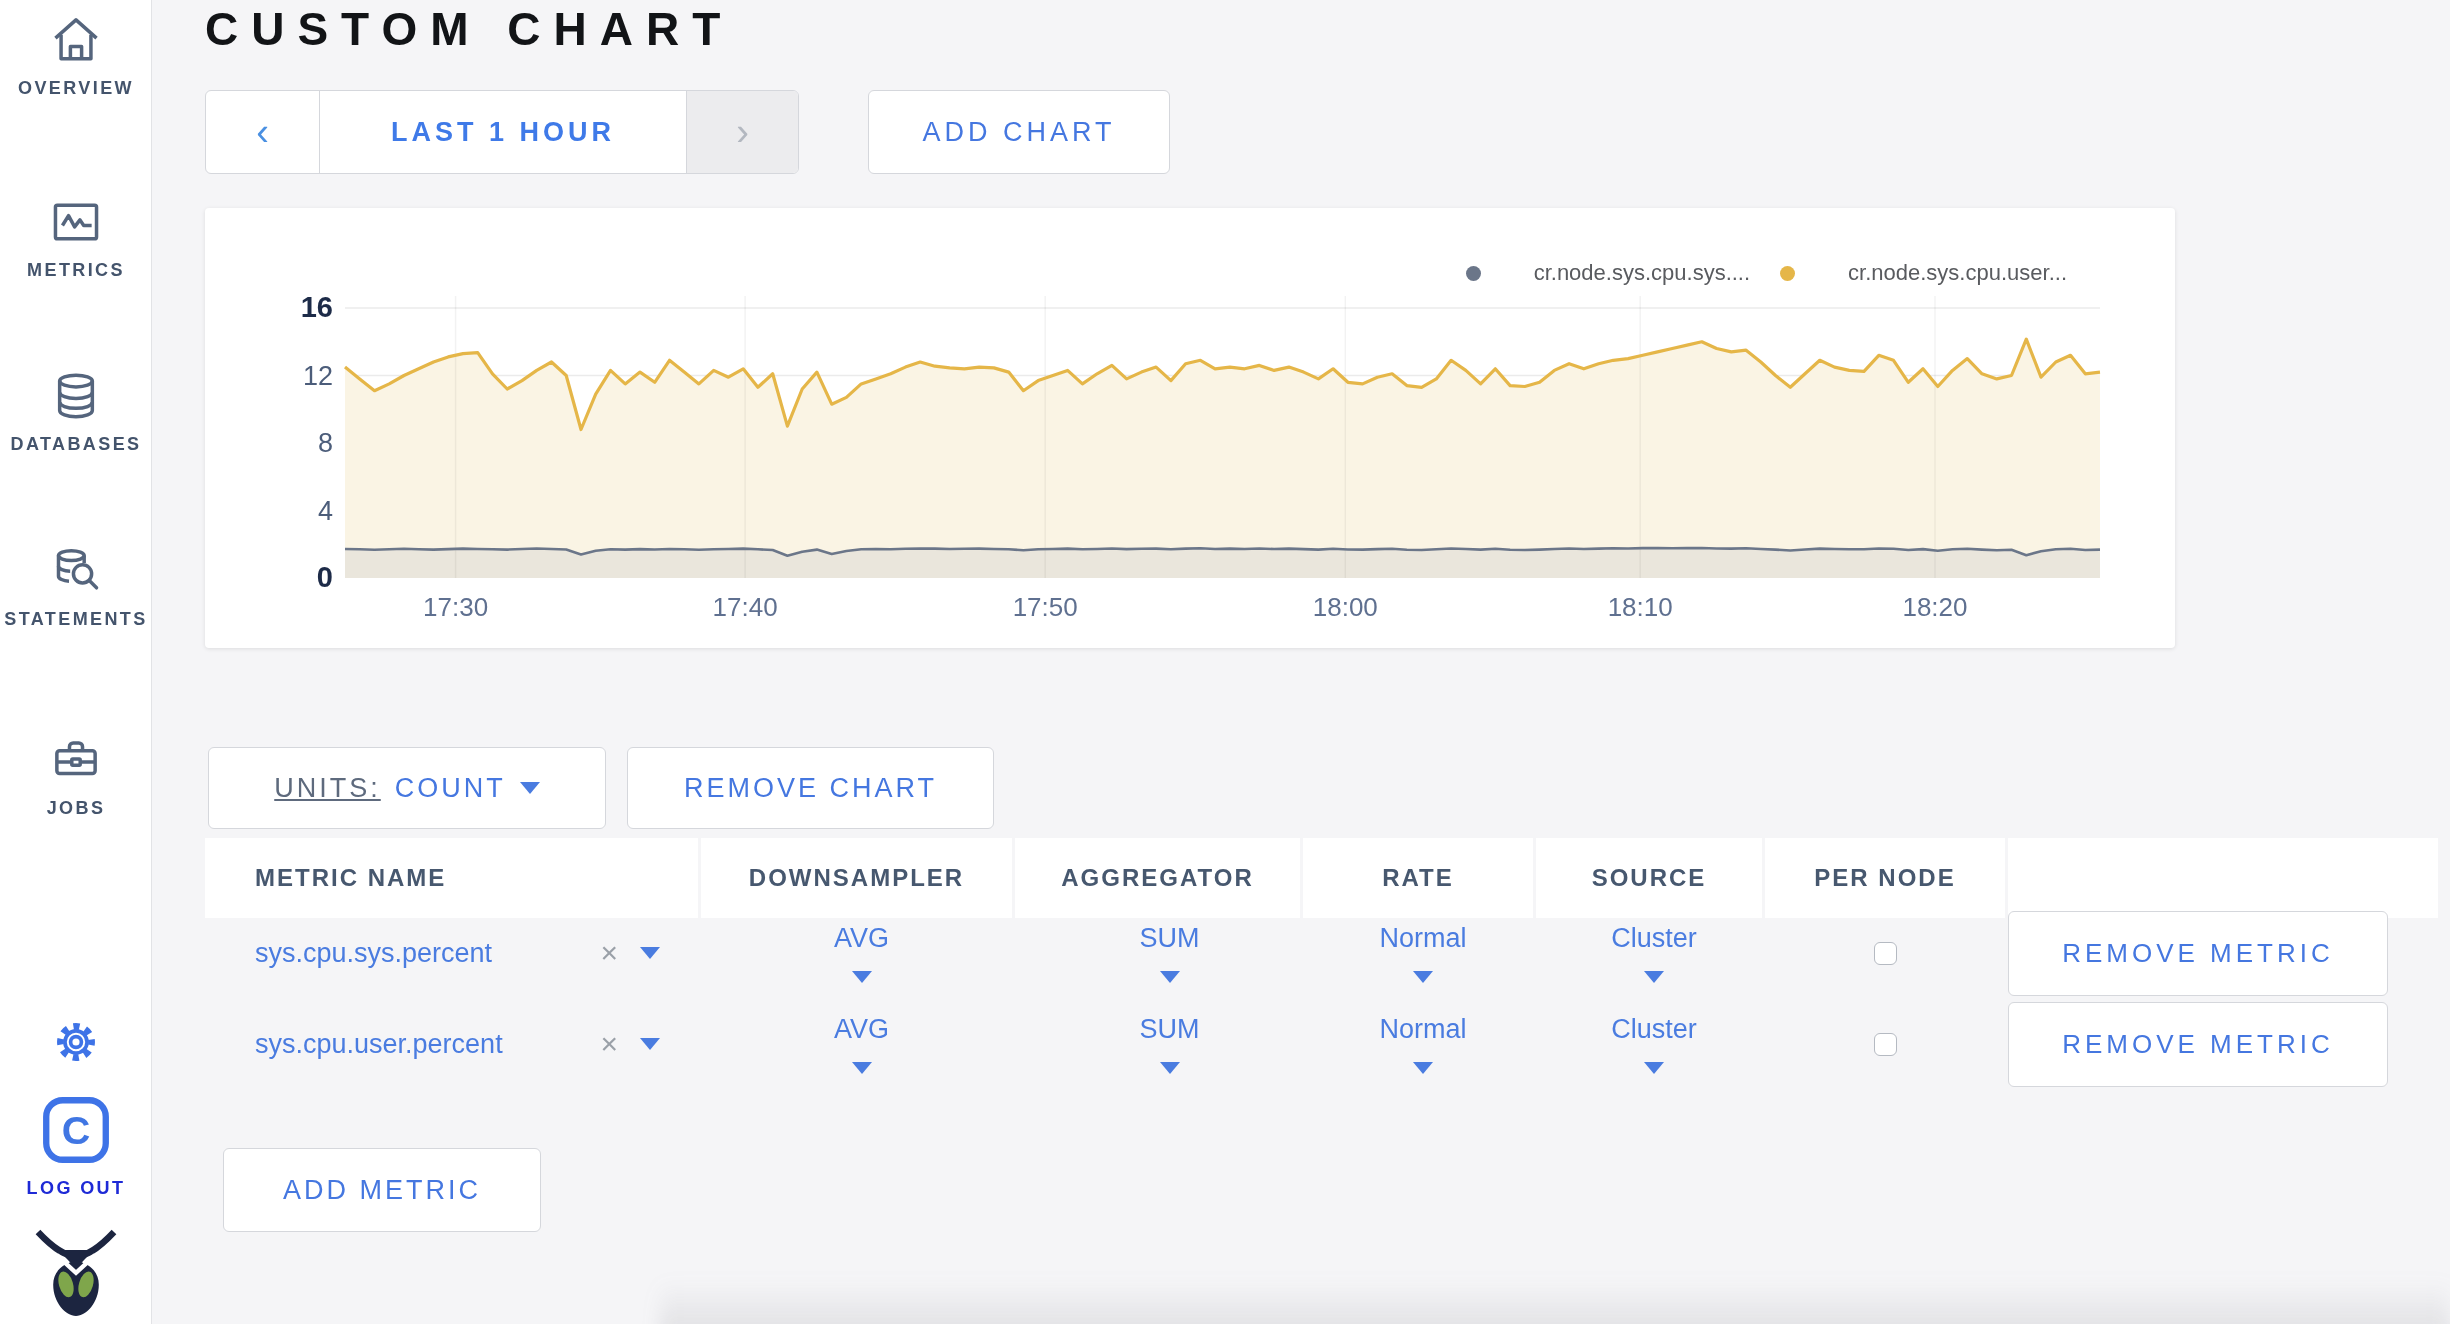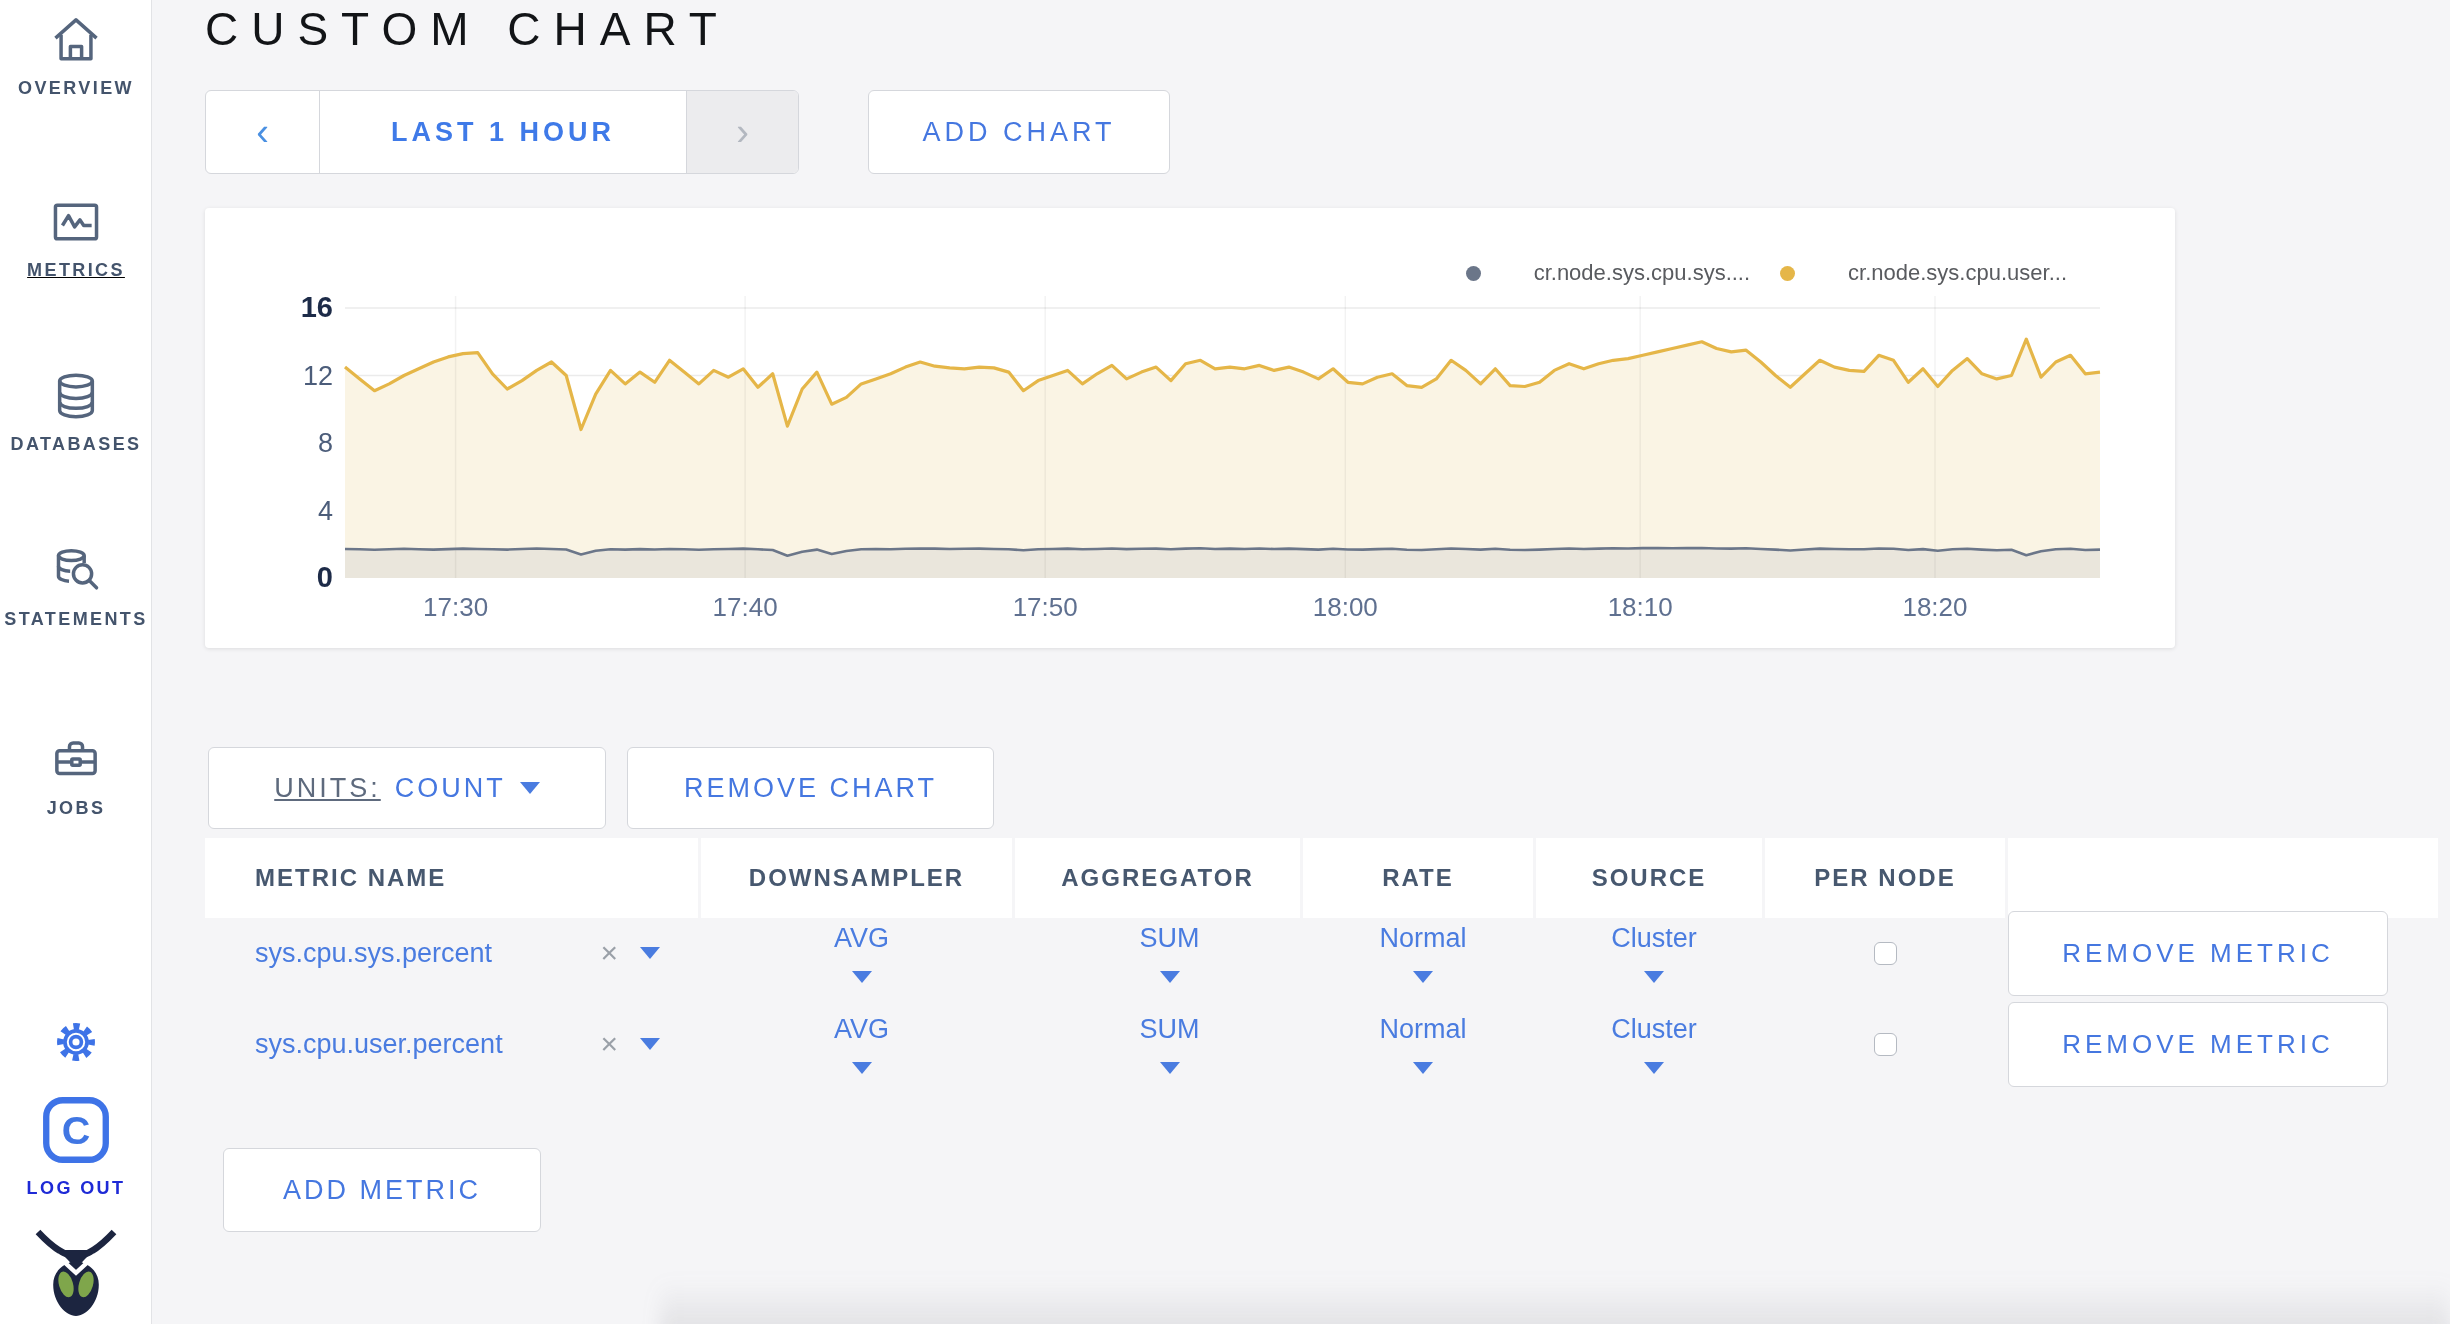--- a/index.html
+++ b/index.html
@@ -9,21 +9,21 @@
   
   .sidebar { position:absolute; left:0; top:0; width:152px; height:1324px; background:#fff;
              border-right:1px solid #e2e3e6; }
   .nav-item { position:absolute; left:0; width:152px; text-align:center; cursor:pointer; }
   .nav-icon { display:inline-block; }
   .nav-label { display:block; font-size:18px; font-weight:700; letter-spacing:2.4px;
                color:#44546c; margin-top:6px; }
   .logout-label { color:#1e2ad6; }
 
   
-  .page-title { position:absolute; left:205px; top:2px; font-size:46px; font-weight:400;
+  .page-title { position:absolute; left:205px; top:2px; font-size:46px; font-weight:700;
                 letter-spacing:13px; color:#121417; }
   .time-picker { position:absolute; left:205px; top:90px; height:84px; display:flex;
                  border:1px solid #d5d7dc; border-radius:6px; background:#fff; overflow:hidden; }
   .tp-seg { display:flex; align-items:center; justify-content:center; }
   .tp-prev { width:114px; border-right:1px solid #d5d7dc; font-size:38px; color:#4a90e2; cursor:pointer; }
   .tp-range { width:366px; font-size:27px; font-weight:700; letter-spacing:4px; color:#3f7ae8; cursor:pointer; }
   .tp-next { width:112px; border-left:1px solid #d5d7dc; background:#ececee; font-size:38px; color:#b3b8c0; }
   .btn { background:#fff; border:1px solid #d5d7dc; border-radius:6px; color:#4577e0;
          font-size:27px; letter-spacing:4px; display:flex; align-items:center; justify-content:center;
          cursor:pointer; font-family:"Liberation Sans", sans-serif; }
@@ -78,21 +78,21 @@
   <div class="nav-item" style="top:12px;">
     <span class="nav-icon">
       <svg width="56" height="56" viewBox="0 0 24 24" fill="none" stroke="#55657d" stroke-width="1.5" stroke-linejoin="round">
         <path d="M3.2 11.2 L12 3.4 L20.8 11.2"></path>
           <path d="M5.6 9.8 V20 H18.4 V9.8"></path>
           <path d="M9.6 20 v-5.2 h4.8 V20"></path>
       </svg></span>
     <span class="nav-label">OVERVIEW</span>
   </div>
 
-  <div class="nav-item" style="top:194px;text-decoration:underline;">
+  <div class="nav-item" style="top:194px;">
     <span class="nav-icon">
       <svg width="56" height="56" viewBox="0 0 24 24" fill="none" stroke="#55657d" stroke-width="1.5" stroke-linejoin="round">
         <rect x="3.2" y="4.8" width="17.6" height="14.4" rx="0.8"></rect>
         <path d="M6.2 13.5 l2.6-4.2 2.6 4.8 2.3-3 1.6 2.4 h3.4"></path>
       </svg></span>
     <span class="nav-label">METRICS</span>
   </div>
 
   <div class="nav-item" style="top:368px;">
     <span class="nav-icon">

